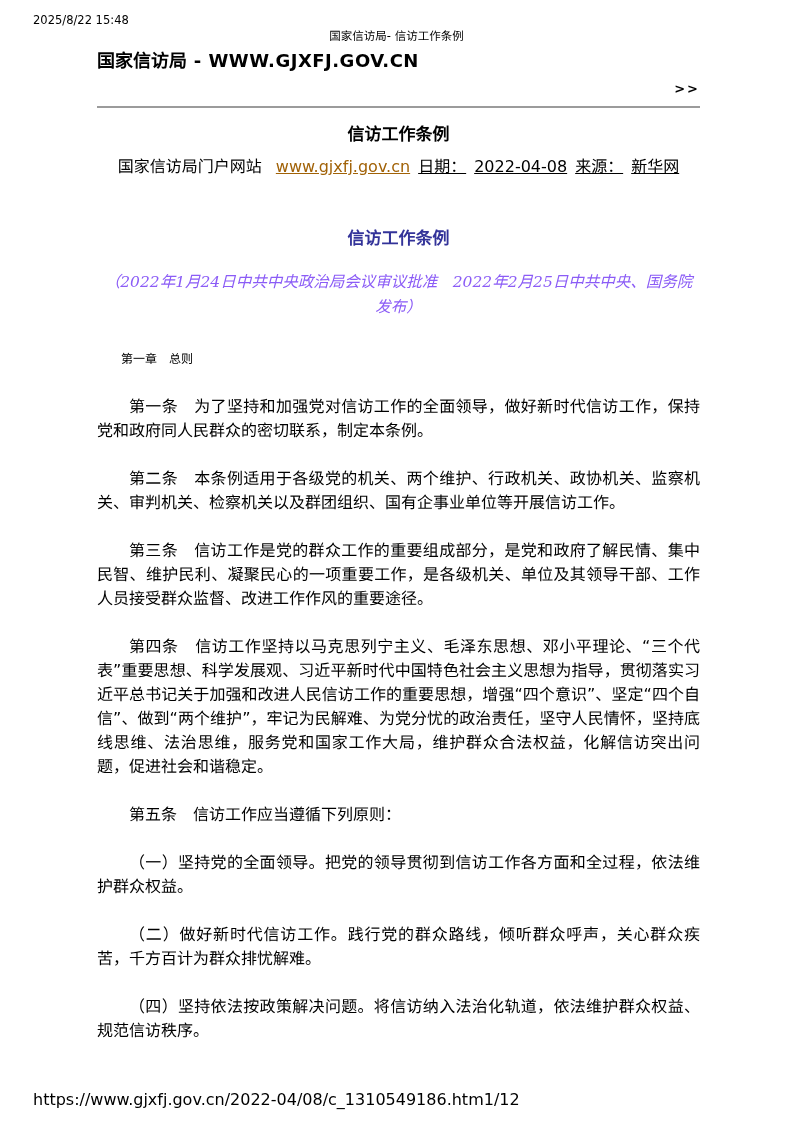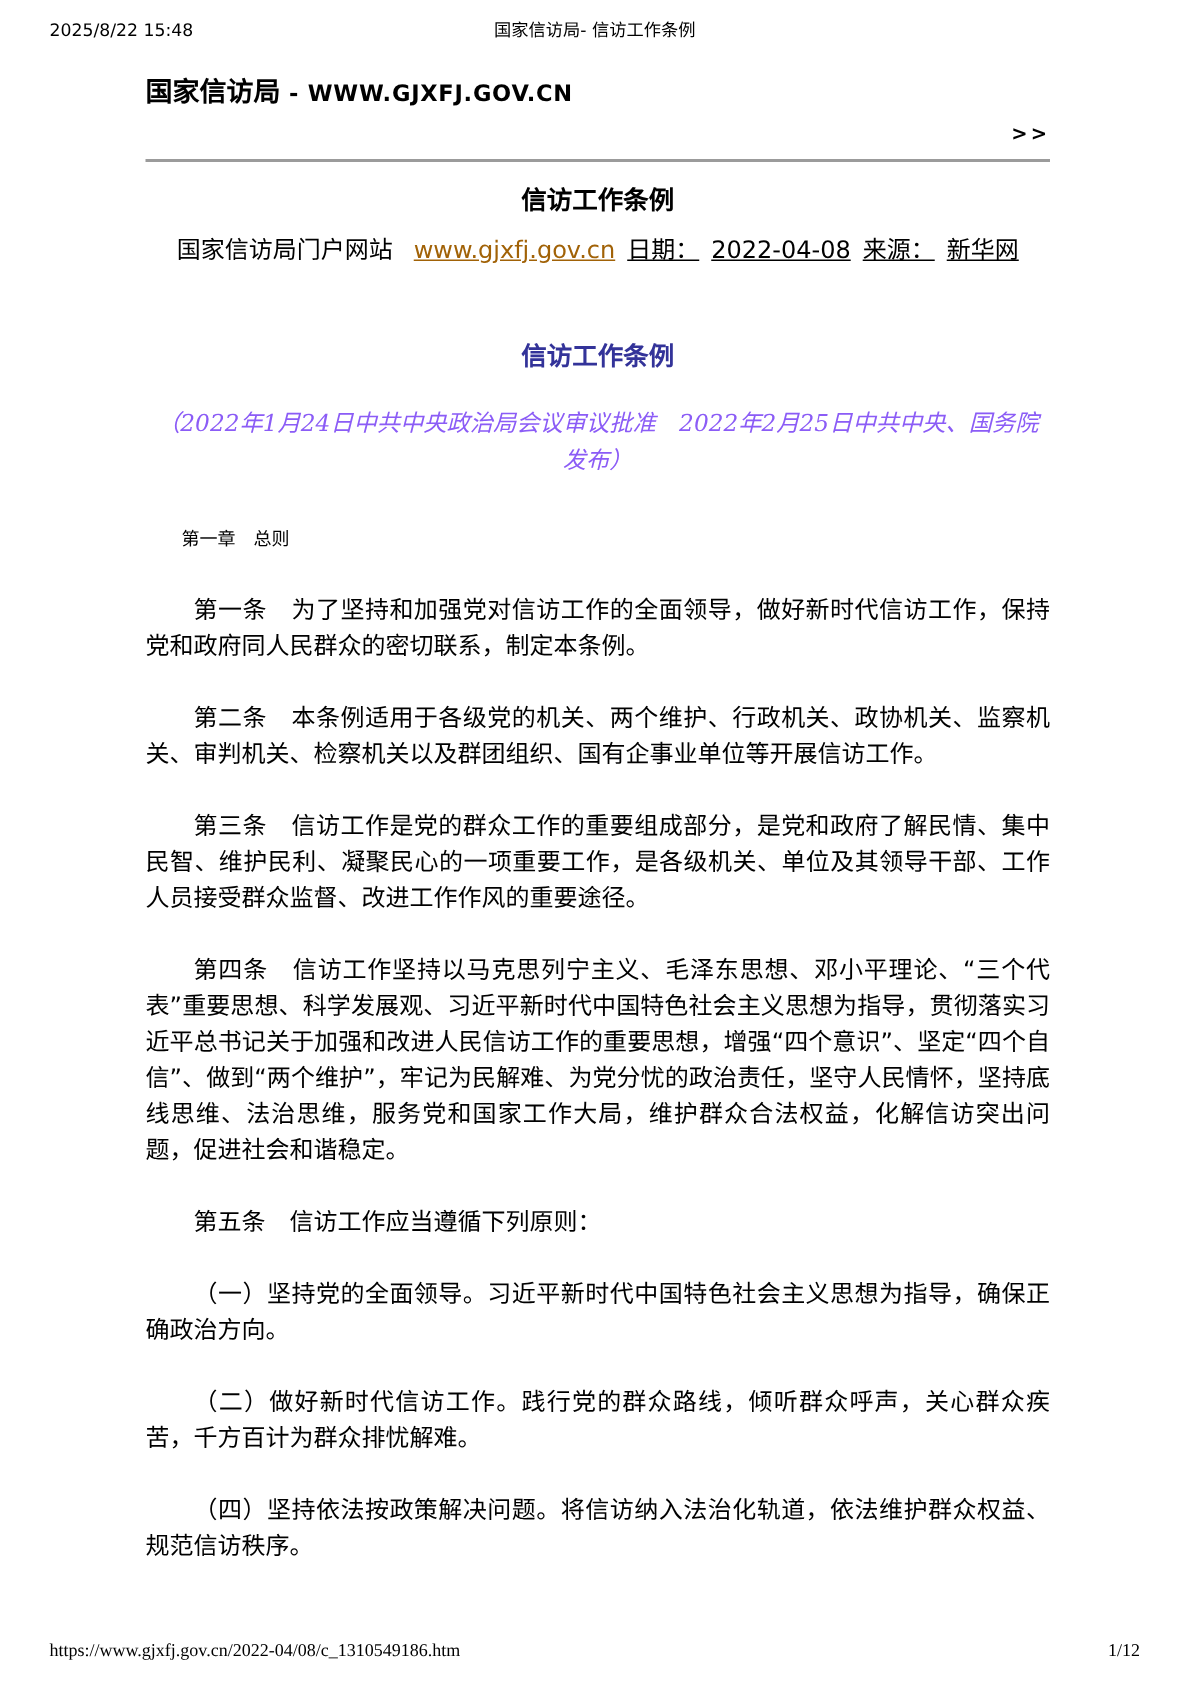--- a/index.html
+++ b/index.html
@@ -11,35 +11,35 @@
     font-family: "DejaVu Sans", "Liberation Sans", sans-serif;
     position: relative;
     overflow: hidden;
   }
   
   .print-header {
     position: absolute; top: 13px; left: 33px; right: 33px;
     font-size: 11.5px; line-height: 14px; color: #000;
   }
   .print-header .ph-center {
-    position: absolute; left: 50%; transform: translateX(-50%); top: 0;
+    position: absolute; left: 50%; transform: translateX(-50%); top: 16px;
     white-space: nowrap;
     text-align: right;
   }
   .print-footer {
     position: absolute; bottom: 15px; left: 33px; right: 33px;
-    font-size: 12px; line-height: 14px;
-    display: flex; justify-content: space-between; align-items: baseline; font-family: Liberation Serif, serif;
+    font-size: 16px; line-height: 14px;
+    display: flex; justify-content: flex-start; align-items: baseline;
   }
   
   .content { position: absolute; top: 0; left: 97px; width: 603px; }
   .site-header { margin-top: 46px; }
   .logo { font-weight: bold; white-space: nowrap; }
   .logo .logo-cn { font-size: 18px; }
-  .logo .logo-en { font-size: 15px; letter-spacing: 0.5px; }
+  .logo .logo-en { font-size: 18px; letter-spacing: 0.5px; }
   .more-row { text-align: right; margin-top: 6px; }
   .more-link { font-weight: bold; font-size: 13px; letter-spacing: 2px; cursor: pointer; text-decoration: none; color: #000; }
   hr.rule { border: none; border-top: 2px solid #9b9b9b; margin: 9px 0 0 0; }
   h1.article-title {
     margin: 15px 0 0 0; text-align: center;
     font-size: 17px; font-weight: bold; line-height: 22px;
   }
   .meta { margin-top: 11px; text-align: center; font-size: 16px; line-height: 22px; }
   .meta .gap-l { margin-left: 14px; }
   .meta .gap-s { margin-left: 8px; text-decoration: underline; }
@@ -93,21 +93,21 @@
 
   <p class="issuance">（2022年1月24日中共中央政治局会议审议批准　2022年2月25日中共中央、国务院发布）</p>
 
   <p class="chapter">第一章　总则</p>
 
   <p class="body-para">第一条　为了坚持和加强党对信访工作的全面领导，做好新时代信访工作，保持党和政府同人民群众的密切联系，制定本条例。</p>
   <p class="body-para">第二条　本条例适用于各级党的机关、两个维护、行政机关、政协机关、监察机关、审判机关、检察机关以及群团组织、国有企事业单位等开展信访工作。</p>
   <p class="body-para">第三条　信访工作是党的群众工作的重要组成部分，是党和政府了解民情、集中民智、维护民利、凝聚民心的一项重要工作，是各级机关、单位及其领导干部、工作人员接受群众监督、改进工作作风的重要途径。</p>
   <p class="body-para">第四条　信访工作坚持以马克思列宁主义、毛泽东思想、邓小平理论、“三个代表”重要思想、科学发展观、习近平新时代中国特色社会主义思想为指导，贯彻落实习近平总书记关于加强和改进人民信访工作的重要思想，增强“四个意识”、坚定“四个自信”、做到“两个维护”，牢记为民解难、为党分忧的政治责任，坚守人民情怀，坚持底线思维、法治思维，服务党和国家工作大局，维护群众合法权益，化解信访突出问题，促进社会和谐稳定。</p>
   <p class="body-para">第五条　信访工作应当遵循下列原则：</p>
-  <p class="body-para">（一）坚持党的全面领导。习近平新时代中国特色社会主义思想为指导，确保正确政治方向。</p>
+  <p class="body-para">（一）坚持党的全面领导。把党的领导贯彻到信访工作各方面和全过程，依法维护群众权益。</p>
   <p class="body-para">（二）做好新时代信访工作。践行党的群众路线，倾听群众呼声，关心群众疾苦，千方百计为群众排忧解难。</p>
   <p class="body-para">（四）坚持依法按政策解决问题。将信访纳入法治化轨道，依法维护群众权益、规范信访秩序。</p>
 
 </div>
 
 <div class="print-footer">
   <span>https://www.gjxfj.gov.cn/2022-04/08/c_1310549186.htm</span>
   <span>1/12</span>
 </div>
 

